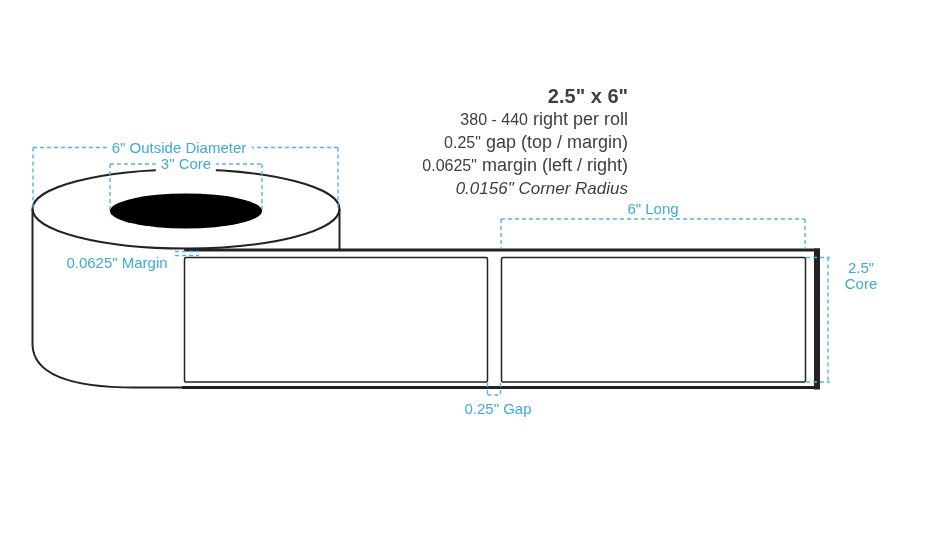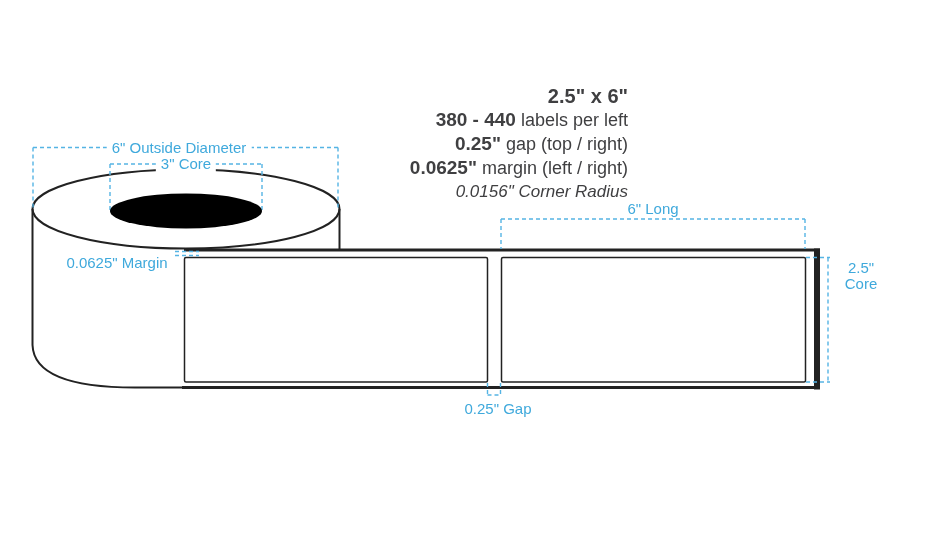--- a/index.html
+++ b/index.html
@@ -46,21 +46,21 @@
     position:absolute;
     top:85px;
     right:306px;
     text-align:right;
     color:var(--text-dark);
     font-size:18px;
     line-height:23px;
     white-space:nowrap;
   }
   .specs .size{font-size:20px;font-weight:bold;}
-  .specs .b{font-weight:bold;font-size:19px;}
+  .specs .b{font-weight:normal;font-size:16px;}
   .specs .cr{font-style:italic;font-size:17px;}
 </style>
 </head>
 <body>
 
 <div class="stage">
 
   <svg width="934" height="544" viewBox="0 0 934 544">
 
     <g>
@@ -114,24 +114,24 @@
       <path class="dash" d="M500.5,383 V395"></path>
       <path class="dash" d="M487.5,395 H500.5"></path>
     </g>
   </svg>
 
   <div class="specs">
     <div class="size">
       <span>2.5" x 6"</span>
     </div>
     <div>
-      <span class="b">380 - 440</span><span> labels per left</span>
+      <span class="b">380 - 440</span><span> right per roll</span>
     </div>
     <div>
-      <span class="b">0.25"</span><span> gap (top / right)</span>
+      <span class="b">0.25"</span><span> gap (top / margin)</span>
     </div>
     <div>
       <span class="b">0.0625"</span><span> margin (left / right)</span>
     </div>
     <div class="cr">0.0156" Corner Radius</div>
   </div>
 
   <div class="dim onLine" style="left:179px;top:148px;">6" Outside Diameter</div>
   <div class="dim onLine" style="left:186px;top:164px;">3" Core</div>
   <div class="dim" style="left:117px;top:263px;">0.0625" Margin</div>

